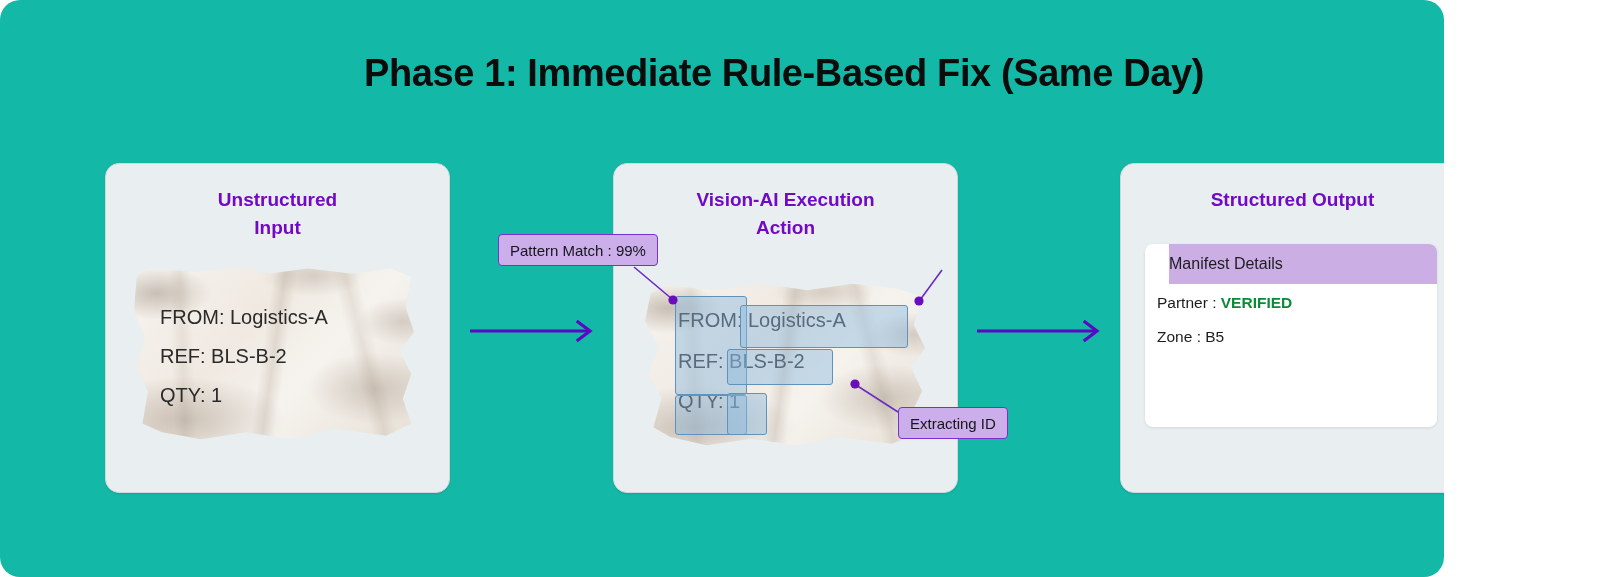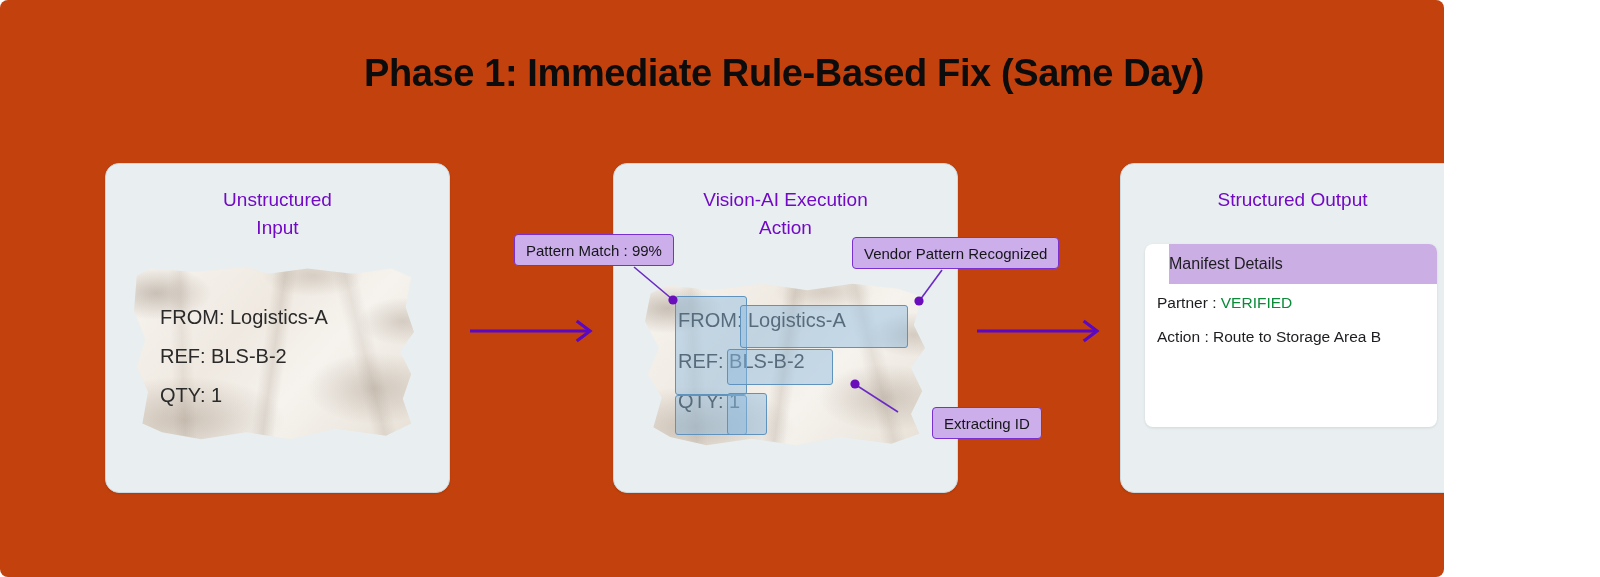--- a/index.html
+++ b/index.html
@@ -8,22 +8,22 @@
     width: 1600px;
     height: 577px;
     background: #ffffff;
     font-family: "Liberation Sans", sans-serif;
   }
 
   #canvas {
     position: relative;
     width: 1444px;
     height: 577px;
-    background: #c2410c;
-    border-radius: 8px;
+    background: #14b8a6;
+    border-radius: 20px;
     overflow: hidden;
   }
 
   
   #page-title {
     position: absolute;
     left: 0; top: 52px;
     width: 1568px;
     text-align: center;
     font-size: 38px;
@@ -44,21 +44,21 @@
   #panel-input     { left: 105px;  top: 163px; width: 345px; height: 330px; }
   #panel-vision    { left: 613px;  top: 163px; width: 345px; height: 330px; }
   #panel-output    { left: 1120px; top: 163px; width: 345px; height: 330px; }
 
   .panel-title {
     position: absolute;
     left: 0; right: 0;
     top: 22px;
     text-align: center;
     font-size: 19px;
-    font-weight: 400;
+    font-weight: 700;
     color: #7209c4;
     line-height: 1.45;
     white-space: pre-line;
   }
 
   
   .paper {
     position: absolute;
     background:
       radial-gradient(ellipse 58% 40% at 18% 88%, rgba(120,98,78,0.30) 0%, rgba(120,98,78,0) 62%),
@@ -132,23 +132,23 @@
     border: 1px solid #7a2fd0;
     border-radius: 4px;
     font-size: 15px;
     color: #16161a;
     display: flex;
     align-items: center;
     padding: 0 11px;
     white-space: nowrap;
     font-family: "Liberation Sans", sans-serif;
   }
-  #badge-pattern-match { left: 514px; top: 234px; height: 32px; }
+  #badge-pattern-match { left: 498px; top: 234px; height: 32px; }
   #badge-vendor        { left: 852px; top: 237px; height: 32px; }
-  #badge-extracting    { left: 932px; top: 407px; height: 32px; }
+  #badge-extracting    { left: 898px; top: 407px; height: 32px; }
 
   
   .connector-svg {
     position: absolute;
     left: 0; top: 0;
     width: 1600px; height: 577px;
     pointer-events: none;
     overflow: visible;
   }
   .conn-line { stroke: #6a2bc4; stroke-width: 1.6; fill: none; }
@@ -183,21 +183,21 @@
   .manifest-row {
     font-size: 15.5px;
     color: #1d1d21;
     line-height: 1;
     margin-bottom: 18px;
     white-space: nowrap;
   }
   .mf-key   { color: #1d1d21; }
   .mf-sep   { color: #1d1d21; }
   .mf-val            { color: #1d1d21; }
-  .mf-val.verified   { color: #0b8a38; font-weight: 400; }
+  .mf-val.verified   { color: #0b8a38; font-weight: 700; }
   .mf-val.bold       { font-weight: 700; }
 </style>
 </head>
 <body>
 
 <div id="canvas">
 
   <div id="page-title">Phase 1: Immediate Rule-Based Fix (Same Day)</div>
 
   <div class="panel" id="panel-input">
@@ -234,40 +234,39 @@
     <circle class="conn-dot" cx="673" cy="300" r="4.6"></circle>
 
     <line class="conn-line" x1="942" y1="270" x2="920" y2="300"></line>
     <circle class="conn-dot" cx="919" cy="301" r="4.6"></circle>
 
     <line class="conn-line" x1="898" y1="412" x2="856" y2="385"></line>
     <circle class="conn-dot" cx="855" cy="384" r="4.6"></circle>
   </svg>
 
   <div class="badge" id="badge-pattern-match">Pattern Match : 99%</div>
-  <div class="badge" id="badge-vendor">Vendor Pattern Recognized</div>
   <div class="badge" id="badge-extracting">Extracting ID</div>
 
   <div class="panel" id="panel-output">
     <div class="panel-title">Structured Output</div>
   </div>
 
   <div id="output-card">
     <div id="manifest-header">Manifest Details</div>
     <div id="manifest-rows">
 
       <div class="manifest-row">
         <span class="mf-key">Partner</span><span class="mf-sep"> : </span><span class="mf-val verified">VERIFIED</span>
       </div>
 
 
-
       <div class="manifest-row">
-        <span class="mf-key">Action</span><span class="mf-sep"> : </span><span class="mf-val">Route to Storage Area B</span>
+        <span class="mf-key">Zone</span><span class="mf-sep"> : </span><span class="mf-val">B5</span>
       </div>
+
 
     </div>
   </div>
 
   <svg class="arrow-svg" id="arrow-1" viewBox="0 0 130 26">
     <path class="arrow-path" d="M2 13 H120"></path>
     <path class="arrow-path" d="M110 4 L122 13 L110 22" stroke-linecap="square"></path>
   </svg>
 
   <svg class="arrow-svg" id="arrow-2" viewBox="0 0 130 26">

